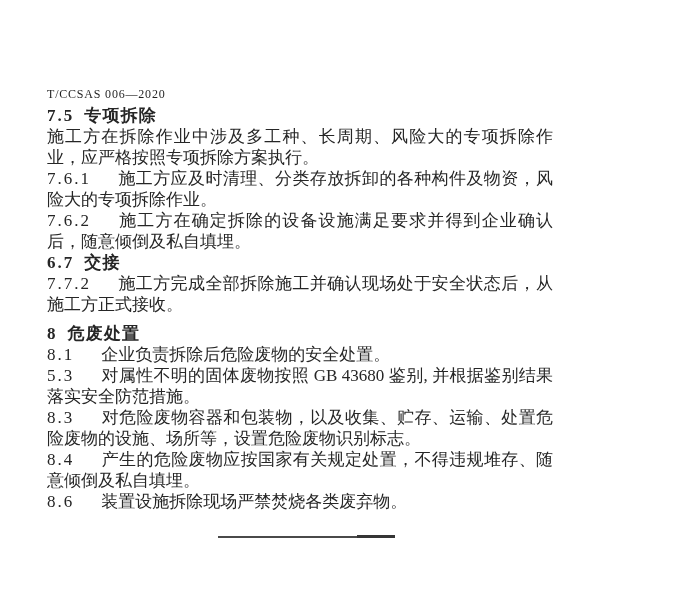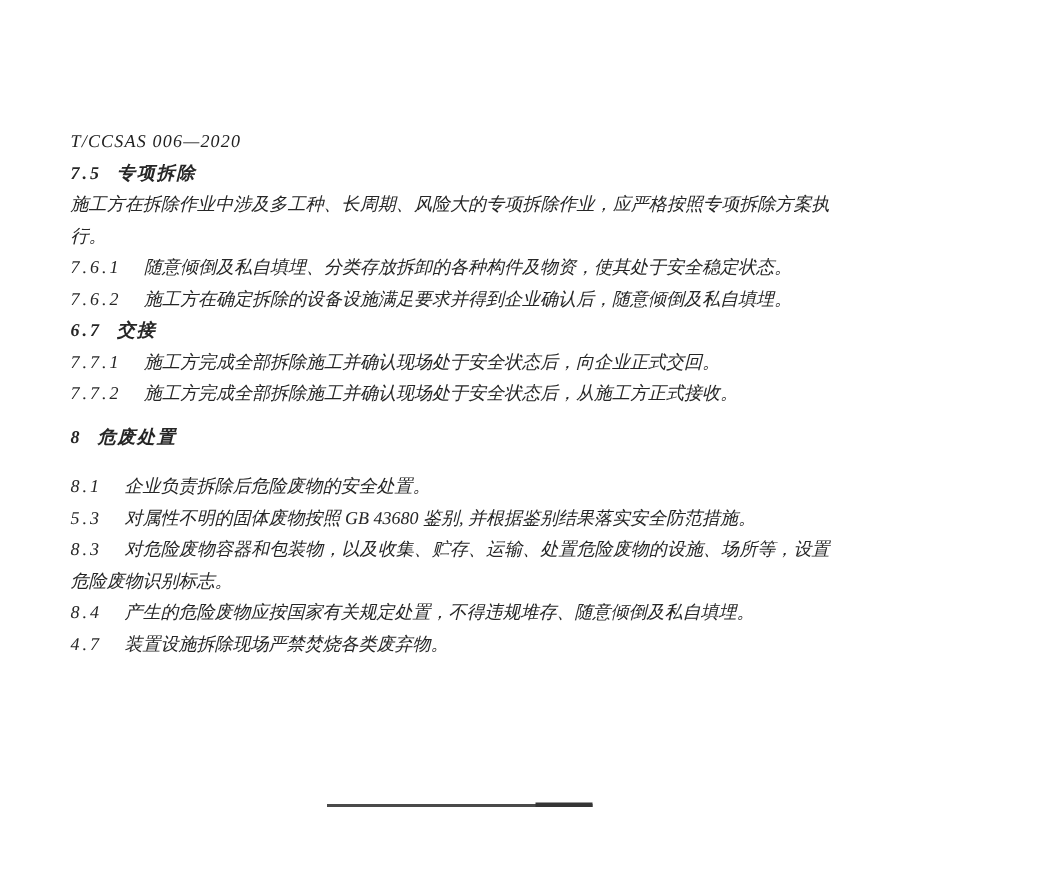--- a/index.html
+++ b/index.html
@@ -1,15 +1,15 @@
 <!DOCTYPE html>
 <html><head>
 <meta charset="utf-8">
 <style>
-  * { margin: 0; padding: 0; box-sizing: border-box; font-style: italic; }
+  * { margin: 0; padding: 0; box-sizing: border-box; }
   html, body { width: 692px; height: 589px; }
   body {
     background: #ffffff;
     font-family: "Liberation Serif", "DejaVu Serif", serif;
     color: #262626;
     position: relative;
     overflow: hidden;
   }
   .page-content {
     position: absolute;
@@ -17,37 +17,36 @@
     top: 84px;
     width: 506px;
   }
   .doc-header {
     font-size: 12px;
     letter-spacing: 0.8px;
     line-height: 21px;
     color: #1f1f1f;
   }
   .block {
-    font-size: 12px;
+    font-size: 17px;
     line-height: 21px;
     text-align: justify;
   }
   .heading { font-weight: bold; }
   .heading .num { letter-spacing: 2px; margin-right: 10px; }
   .heading .title { letter-spacing: 1.2px; }
   .chapter {
     font-weight: bold;
     margin-top: 8px;
-    margin-bottom: 12px;
   }
   .chapter .num { margin-right: 12px; }
   .chapter .title { letter-spacing: 1.2px; }
   .item .num {
     letter-spacing: 2px;
-    margin-right: 15px;
+    margin-right: 27px;
     white-space: nowrap;
   }
   .footer-line {
     position: absolute;
     left: 218px;
     top: 536px;
     width: 177px;
     height: 2px;
     background: #4a4a4a;
   }
@@ -71,34 +70,31 @@
   <div class="block heading">
     <span class="num">7.5</span><span class="title">专项拆除</span>
   </div>
 
   <div class="block para">
     <span>施工方在拆除作业中涉及多工种、长周期、风险大的专项拆除作业，应严格按照专项拆除方案执行。</span>
   </div>
 
 
   <div class="block item">
-    <span class="num">7.6.1</span><span class="text">随意倾倒及私自填埋、分类存放拆卸的各种构件及物资，使其处于安全稳定状态。</span>
+    <span class="num">7.6.1</span><span class="text">施工方应及时清理、分类存放拆卸的各种构件及物资，风险大的专项拆除作业。</span>
   </div>
 
   <div class="block item">
     <span class="num">7.6.2</span><span class="text">施工方在确定拆除的设备设施满足要求并得到企业确认后，随意倾倒及私自填埋。</span>
   </div>
 
   <div class="block heading">
     <span class="num">6.7</span><span class="title">交接</span>
   </div>
 
-  <div class="block item">
-    <span class="num">7.7.1</span><span class="text">施工方完成全部拆除施工并确认现场处于安全状态后，向企业正式交回。</span>
-  </div>
 
   <div class="block item">
     <span class="num">7.7.2</span><span class="text">施工方完成全部拆除施工并确认现场处于安全状态后，从施工方正式接收。</span>
   </div>
 
   <div class="block chapter">
     <span class="num">8</span><span class="title">危废处置</span>
   </div>
 
   <div class="block item">
@@ -112,20 +108,20 @@
   <div class="block item">
     <span class="num">8.3</span><span class="text">对危险废物容器和包装物，以及收集、贮存、运输、处置危险废物的设施、场所等，设置危险废物识别标志。</span>
   </div>
 
   <div class="block item">
     <span class="num">8.4</span><span class="text">产生的危险废物应按国家有关规定处置，不得违规堆存、随意倾倒及私自填埋。</span>
   </div>
 
 
   <div class="block item">
-    <span class="num">4.7</span><span class="text">装置设施拆除现场严禁焚烧各类废弃物。</span>
+    <span class="num">8.6</span><span class="text">装置设施拆除现场严禁焚烧各类废弃物。</span>
   </div>
 
 </div>
 
 <div class="footer-line">
   <span class="tip"></span>
 </div>
 
 </body></html>

